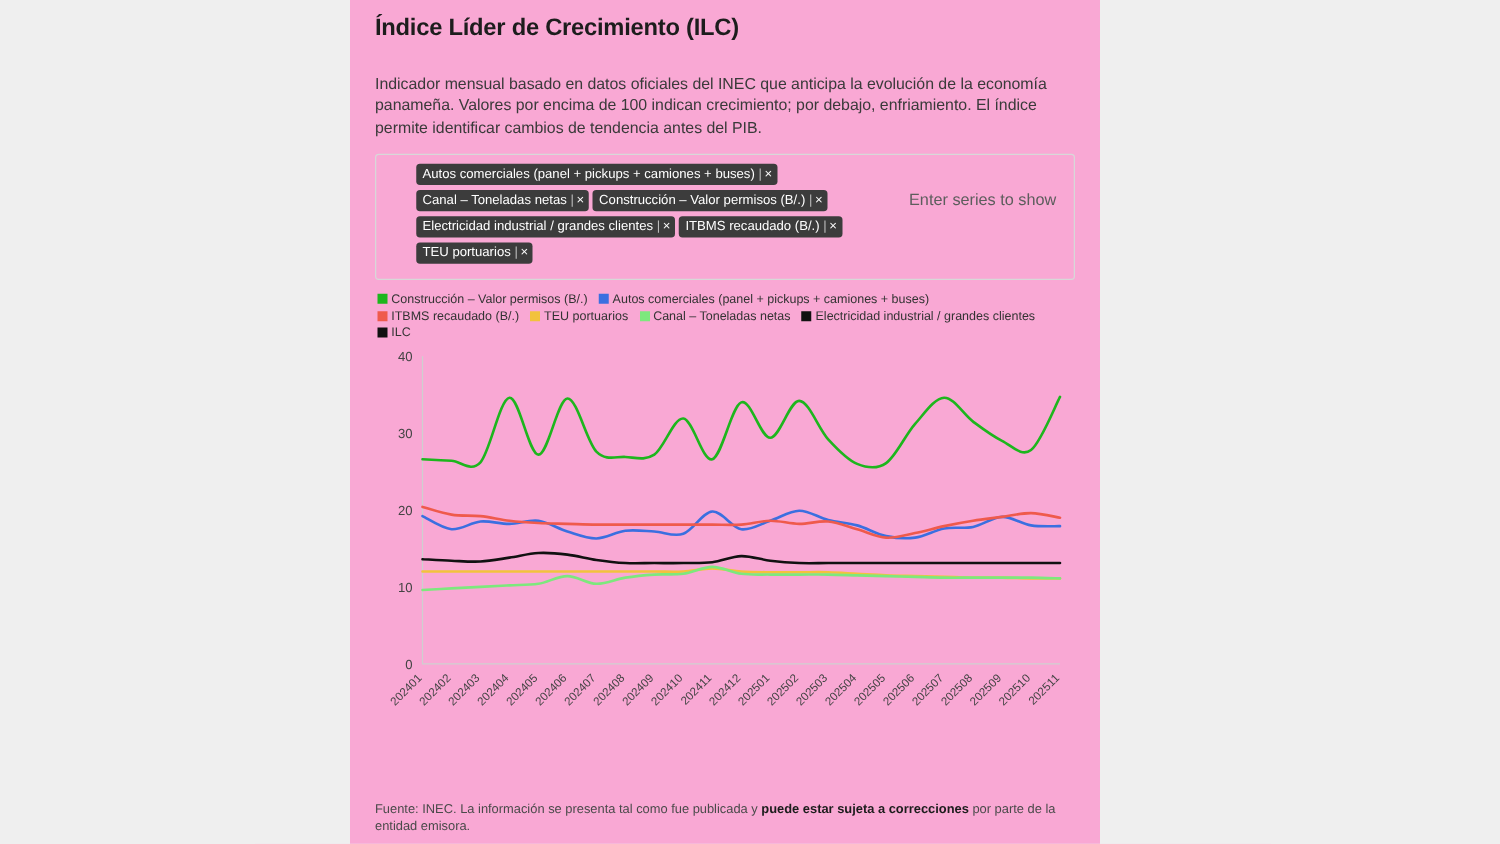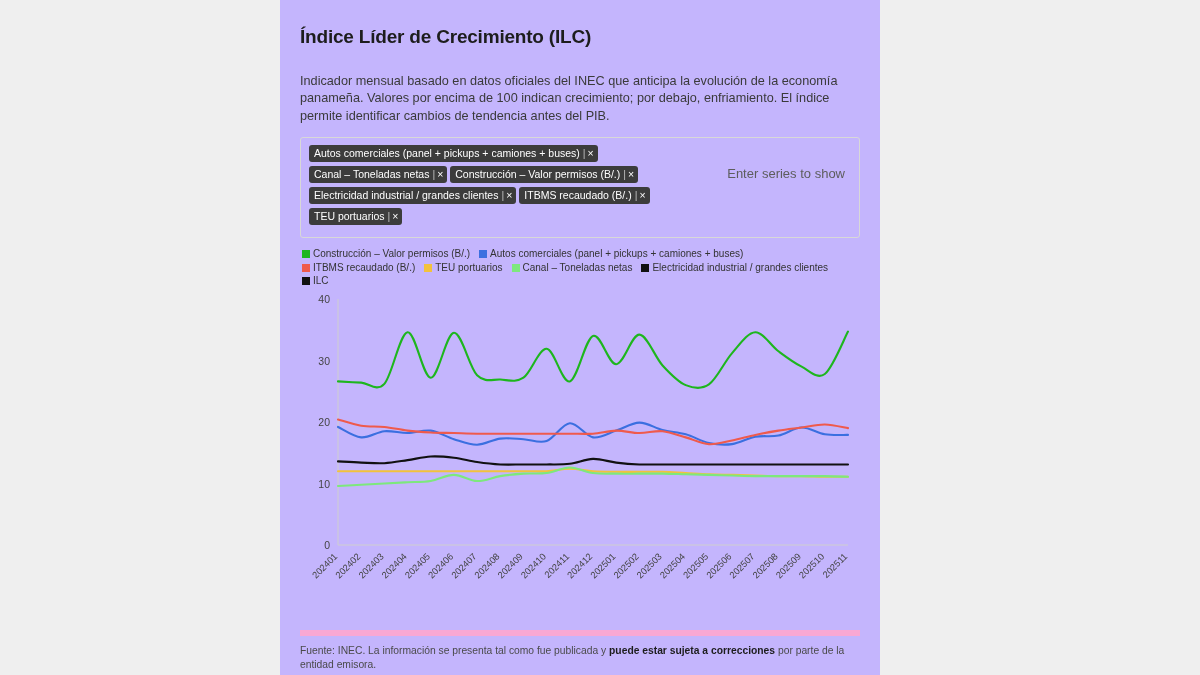--- a/index.html
+++ b/index.html
@@ -9,23 +9,23 @@
     width: 1200px;
     height: 675px;
     font-family: "Liberation Sans", sans-serif;
   }
   #card {
     position: absolute;
     left: 280px;
     top: 0;
     width: 600px;
     height: 675px;
-    background: #c4b5fd;
+    background: #f9a8d4;
     box-sizing: border-box;
-    padding: 22px 20px 0 20px;
+    padding: 8px 20px 0 20px;
     overflow: hidden;
   }
   #title {
     font-size: 19px;
     font-weight: bold;
     color: #1d1d1d;
     letter-spacing: -0.2px;
     margin: 4px 0 8px 0;
   }
   #subtitle {
@@ -38,20 +38,21 @@
   #series-box {
     border: 1px solid #d8d8d8;
     border-radius: 3px;
     min-height: 86px;
     position: relative;
     padding: 7px 8px 8px 8px;
     box-sizing: border-box;
   }
   .chips {
     width: 400px;
+    margin-left: 24px;
   }
   .chip {
     display: inline-block;
     background: #3c3c3c;
     color: #ffffff;
     font-size: 10.5px;
     border-radius: 3px;
     padding: 2px 4px 3px 5px;
     margin: 0 3px 4px 0;
     white-space: nowrap;
@@ -98,21 +99,21 @@
     width: 560px;
     height: 330px;
     margin-top: 2px;
   }
   #plot-svg { display: block; }
   #footnote {
     position: absolute;
     left: 20px;
     right: 20px;
     top: 630px;
-    border-top: 6px solid #f9a8d4;
+    border-top: 3px solid #f9a8d4;
     padding-top: 8px;
     font-size: 10.3px;
     color: #4a4a4a;
     line-height: 1.35;
   }
   #footnote b { color: #1d1d1d; }
   .xtick {
     font-size: 9.3px;
     fill: #444;
   }

